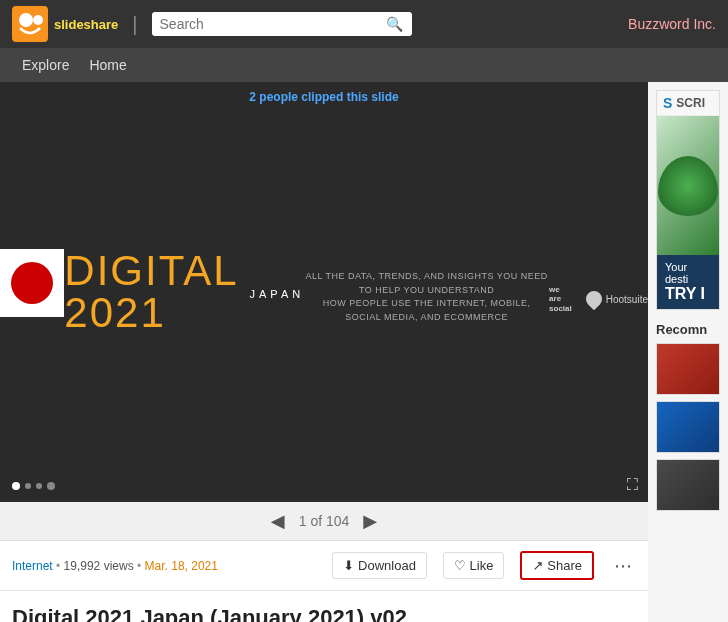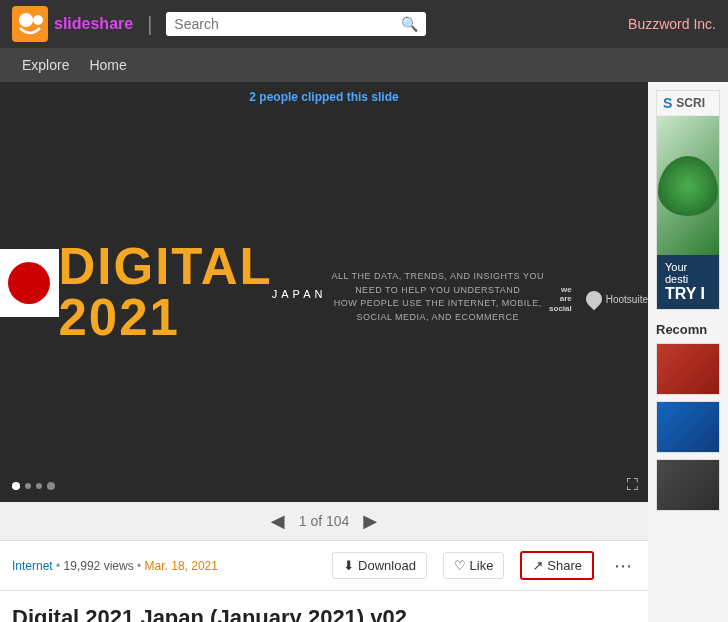--- a/index.html
+++ b/index.html
@@ -17,22 +17,22 @@
     .logo-area {
       display: flex;
       align-items: center;
       gap: 6px;
     }
     .logo-icon {
       width: 36px;
       height: 36px;
     }
     .logo-text {
-      color: #d946ef;
-      font-size: 16px;
+      color: #fde047;
+      font-size: 13px;
       font-weight: bold;
     }
     .header-divider {
       color: #888;
       font-size: 20px;
       margin: 0 4px;
     }
     .search-box {
       display: flex;
       align-items: center;
@@ -125,22 +125,22 @@
     }
     .japan-circle {
       width: 42px;
       height: 42px;
       background: #cc0000;
       border-radius: 50%;
     }
 
     .slide-title {
       color: #f5a623;
-      font-size: 51px;
-      font-weight: 700;
+      font-size: 42px;
+      font-weight: 400;
       letter-spacing: 2px;
       line-height: 1;
     }
     .slide-subtitle {
       color: #fff;
       font-size: 11px;
       letter-spacing: 4px;
       margin-top: 4px;
     }
     .slide-desc {
@@ -155,21 +155,21 @@
     .slide-logos {
       display: flex;
       align-items: center;
       gap: 14px;
       margin-top: 14px;
     }
     .wearesocial-logo {
       color: #ccc;
       font-size: 8px;
       font-weight: bold;
-      text-align: right;
+      text-align: left;
       line-height: 1.2;
     }
     .wearesocial-logo span { display: block; }
     .hootsuite-logo {
       color: #ccc;
       font-size: 10px;
       display: flex;
       align-items: center;
       gap: 4px;
     }

